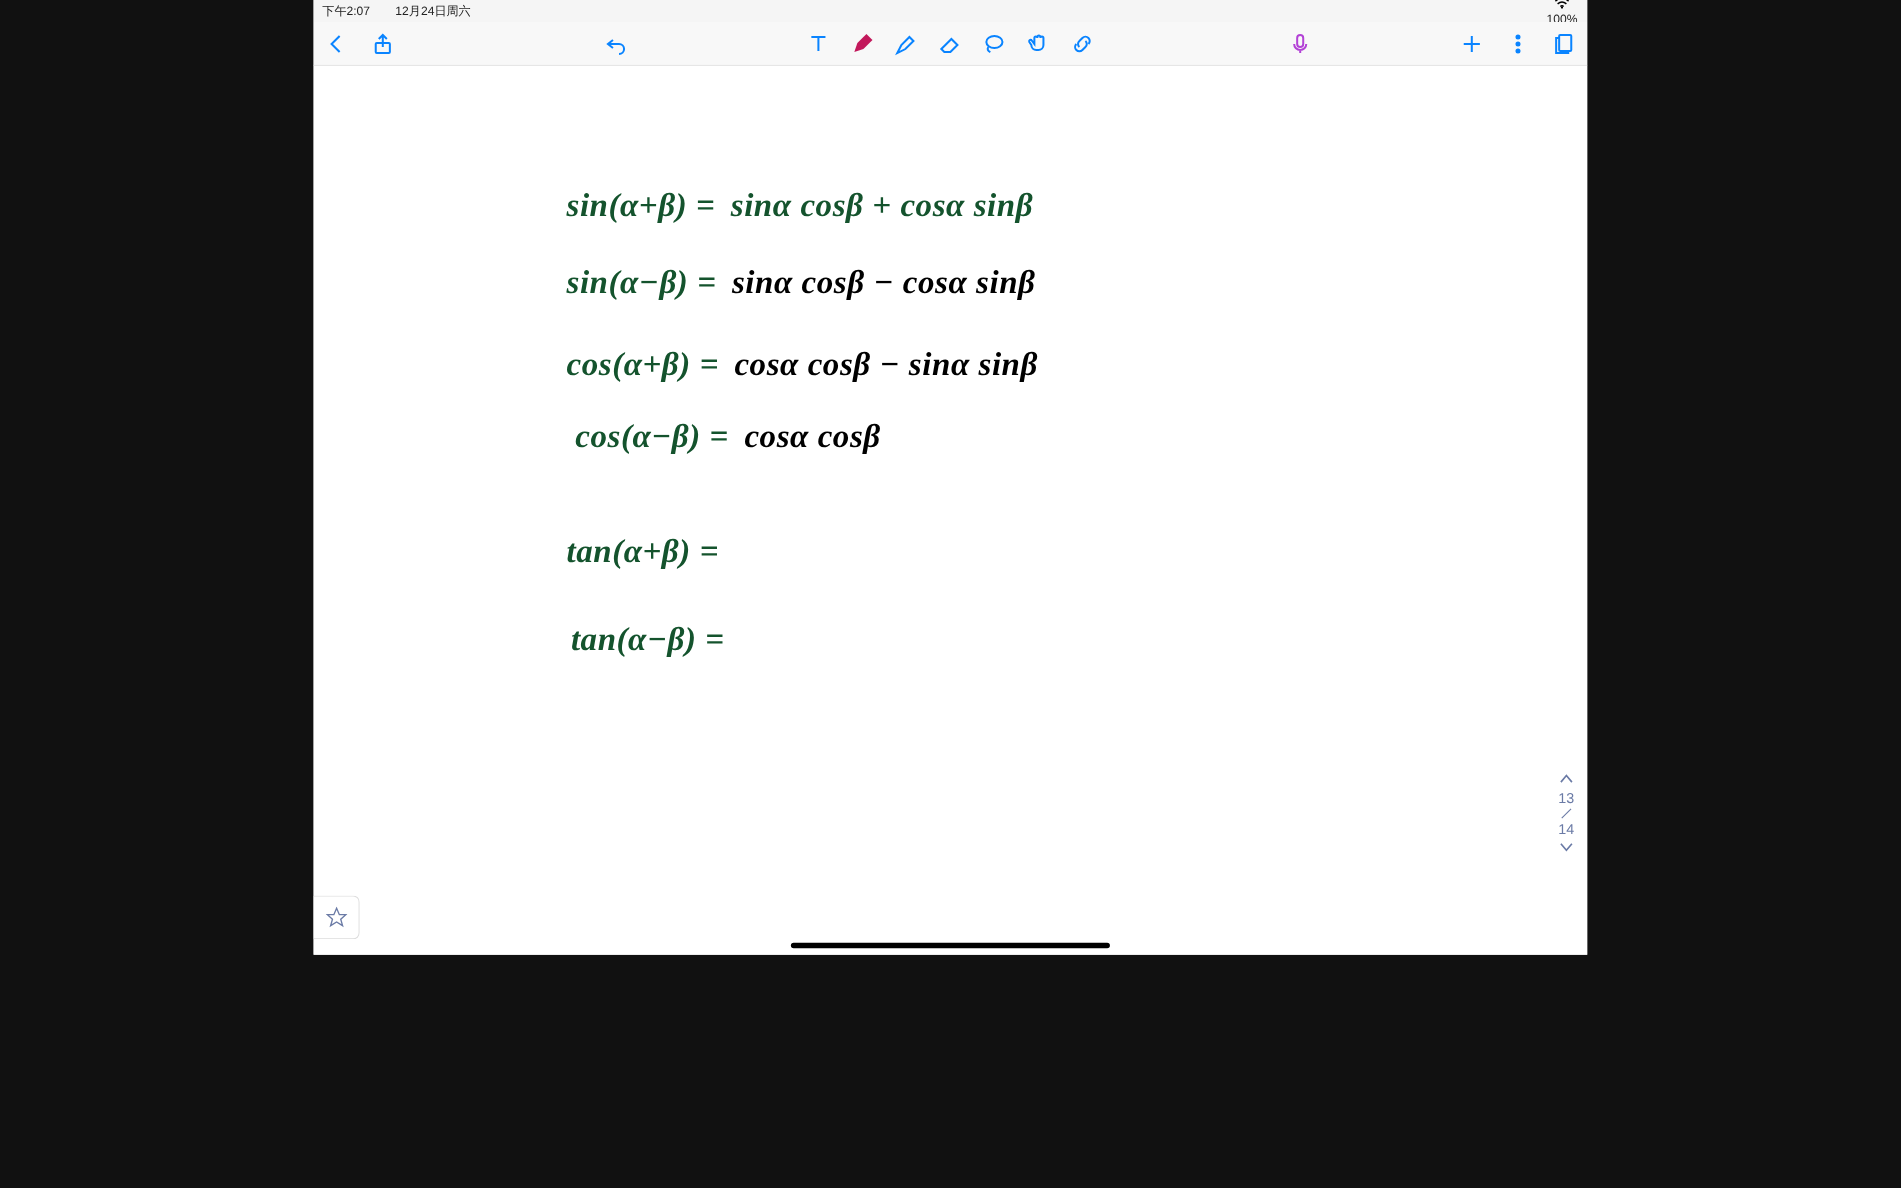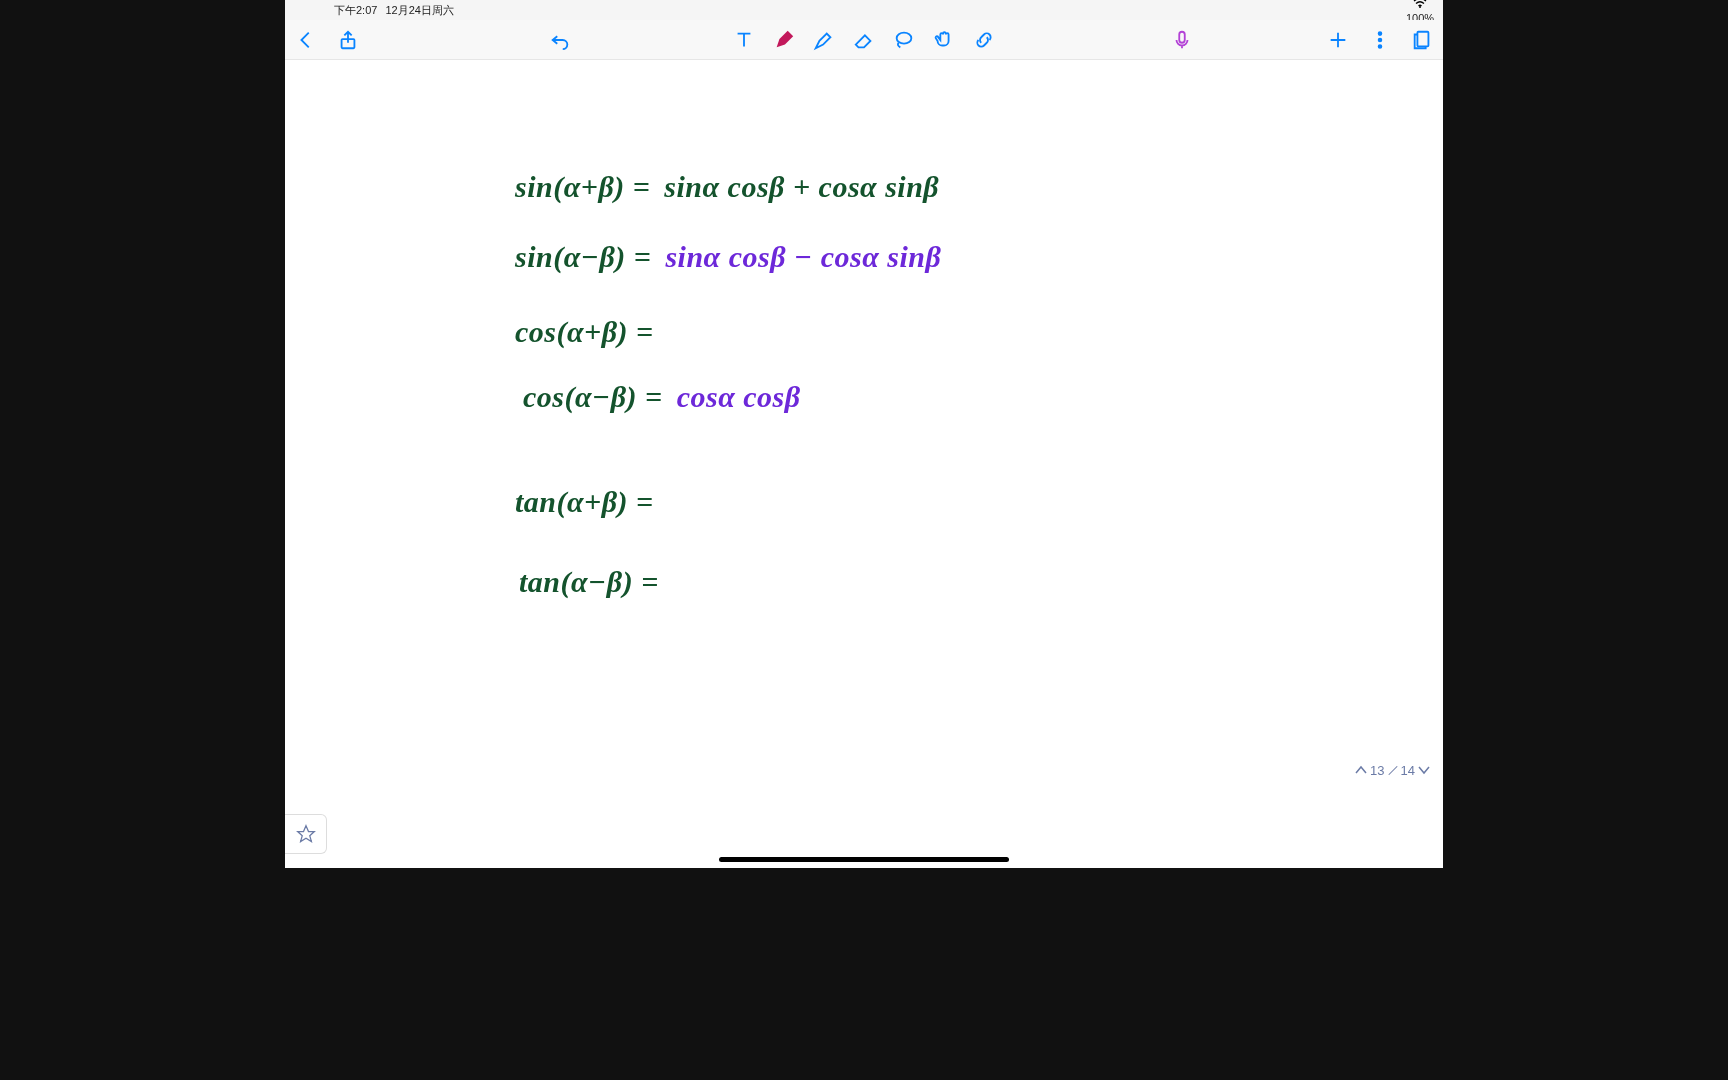--- a/index.html
+++ b/index.html
@@ -24,21 +24,21 @@
   .status-bar {
     height: 20px;
     background: #f5f5f5;
     display: flex;
     align-items: center;
     justify-content: space-between;
     padding: 0 8px;
     font-size: 11px;
     color: #222;
   }
-  .status-left { display: flex; gap: 8px; margin-left: 41px; }
+  .status-left { display: flex; gap: 23px; }
   .status-right { display: flex; align-items: center; gap: 4px; flex-direction: column; }
   .rec-pill {
     background: #e63946;
     color: #fff;
     border-radius: 10px;
     padding: 1px 10px;
     display: flex;
     align-items: center;
     gap: 4px;
     font-size: 10px;
@@ -79,27 +79,28 @@
   .hand {
     font-family: "Segoe Script", "Bradley Hand", "Comic Sans MS", cursive;
     font-style: italic;
     font-weight: 600;
     font-size: 30px;
     position: absolute;
     white-space: nowrap;
     letter-spacing: 0.5px;
   }
   .red { color: #14532d; }
-  .purple { color: #6d28d9; }
+  .purple { color: #000000; }
   .eq-row { display: flex; align-items: baseline; gap: 14px; }
   .page-nav {
     position: absolute;
     right: 12px;
     bottom: 90px;
     display: flex;
+    flex-direction: column;
     align-items: center;
     gap: 2px;
     color: #6b7ba6;
     font-size: 13px;
   }
   .page-nav .sep {
     width: 12px;
     height: 1px;
     background: #6b7ba6;
     transform: rotate(-45deg);
@@ -279,20 +280,21 @@
   <div class="hand eq-row" style="left: 230px; top: 110px;">
         <span class="red">sin(α+β) = </span>
         <span class="red">sinα cosβ + cosα sinβ</span>
       </div>
       <div class="hand eq-row" style="left: 230px; top: 180px;">
         <span class="red">sin(α−β) = </span>
         <span class="purple">sinα cosβ − cosα sinβ</span>
       </div>
       <div class="hand eq-row" style="left: 230px; top: 255px;">
         <span class="red">cos(α+β) = </span>
+        <span class="purple">cosα cosβ − sinα sinβ</span>
       </div>
       <div class="hand eq-row" style="left: 238px; top: 320px;">
         <span class="red">cos(α−β) = </span>
         <span class="purple">cosα cosβ</span>
       </div>
       <div class="hand eq-row" style="left: 230px; top: 425px;">
         <span class="red">tan(α+β) =</span>
         <span class="red"></span>
       </div>
       <div class="hand eq-row" style="left: 234px; top: 505px; justify-content: center;">

